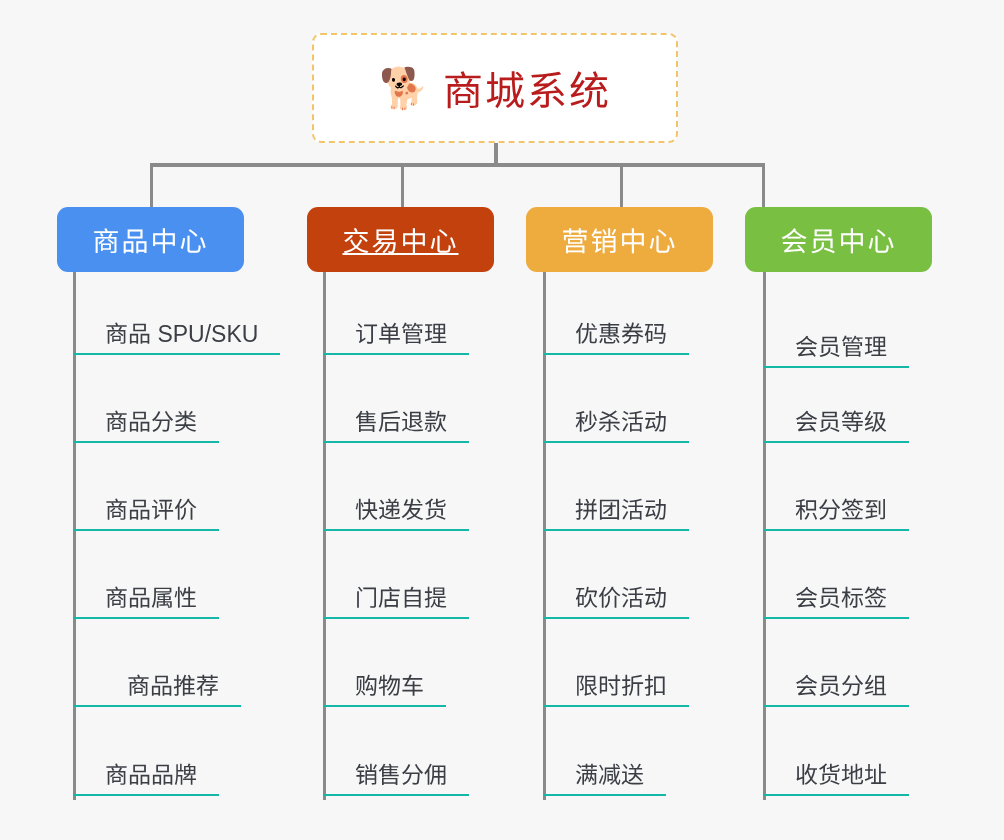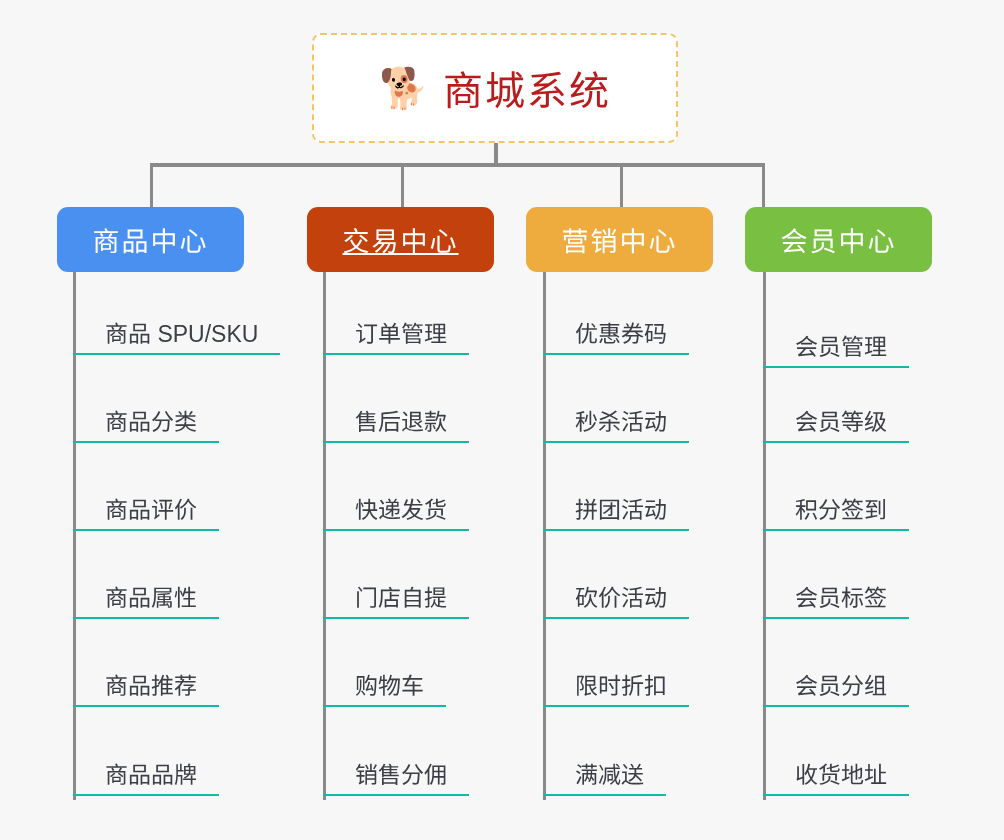--- a/index.html
+++ b/index.html
@@ -143,21 +143,21 @@
     </div>
     <div class="leaf-item" style="top:88px;">
       <span class="leaf-label">商品分类</span>
     </div>
     <div class="leaf-item" style="top:176px;">
       <span class="leaf-label">商品评价</span>
     </div>
     <div class="leaf-item" style="top:264px;">
       <span class="leaf-label">商品属性</span>
     </div>
-    <div class="leaf-item" style="top:352px;">
+    <div class="leaf-item" style="top:352px;padding-left:22px;">
       <span class="leaf-label">商品推荐</span>
     </div>
     <div class="leaf-item" style="top:441px;">
       <span class="leaf-label">商品品牌</span>
     </div>
   </div>
 
   <div class="leaf-col" style="left:323px;">
     <div class="leaf-rail" style="height:528px;"></div>
     <div class="leaf-item" style="top:0px;">

